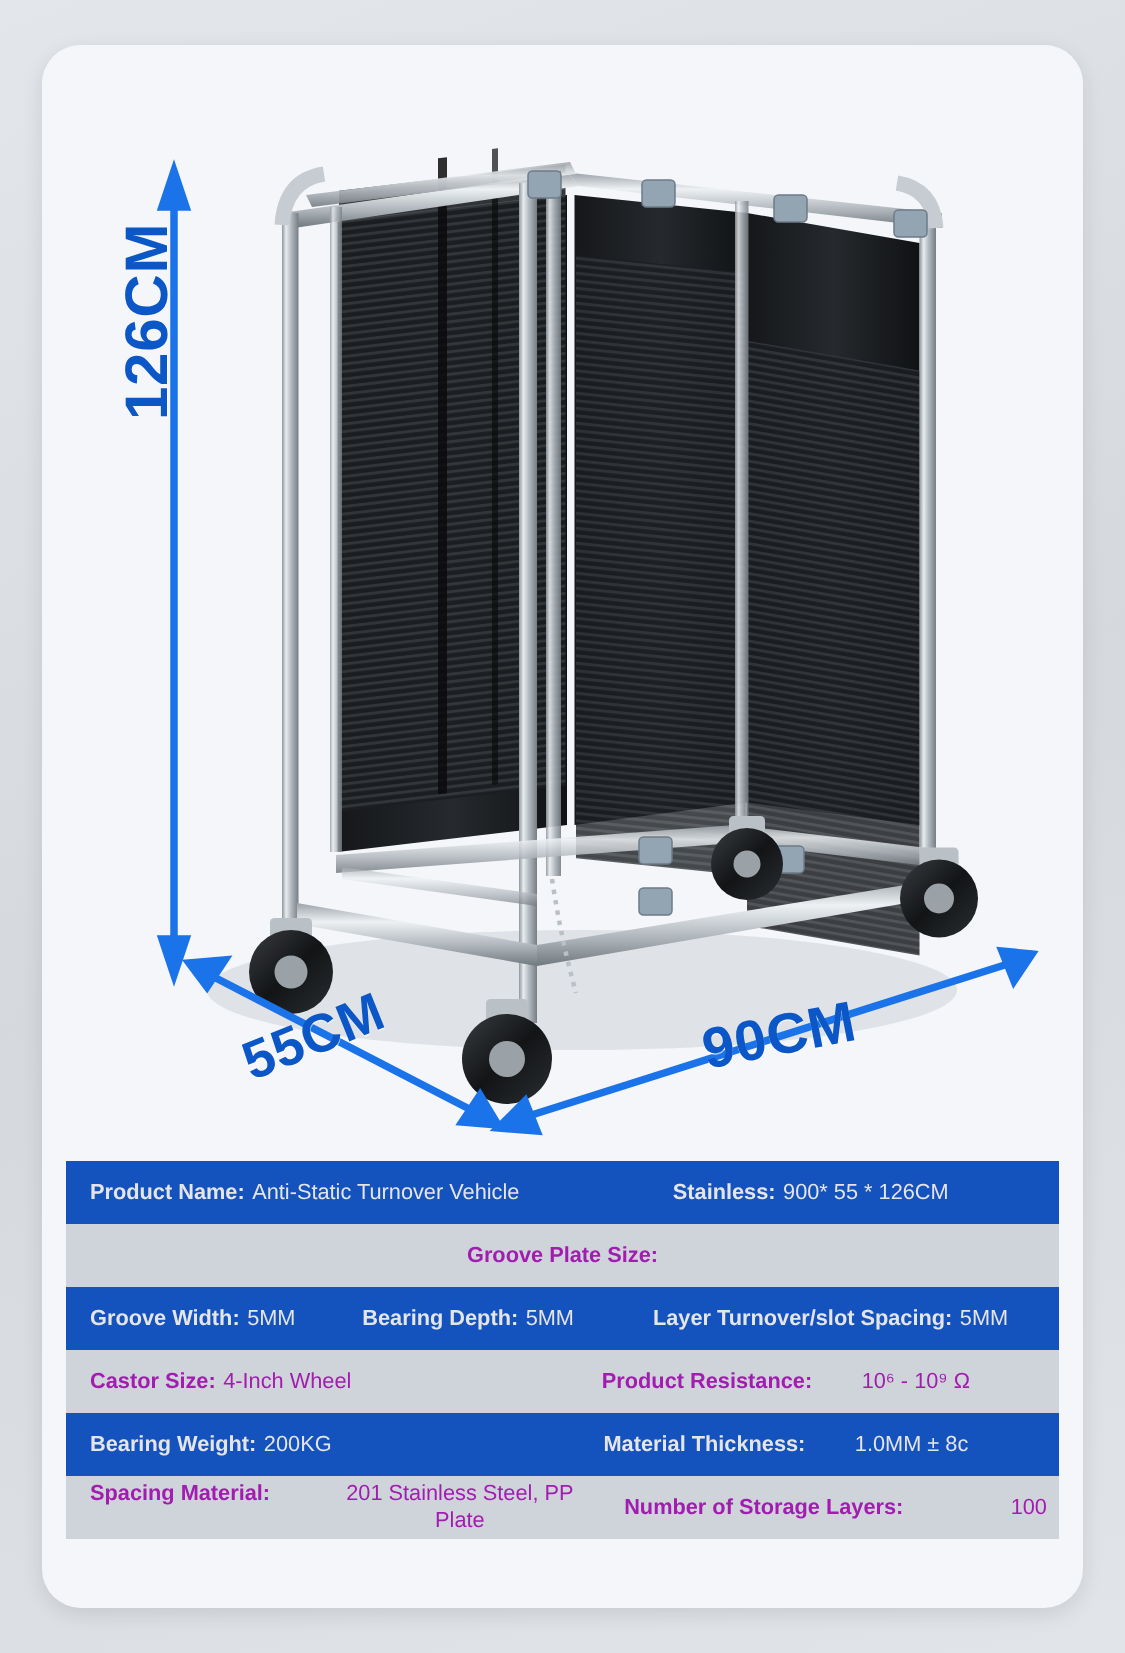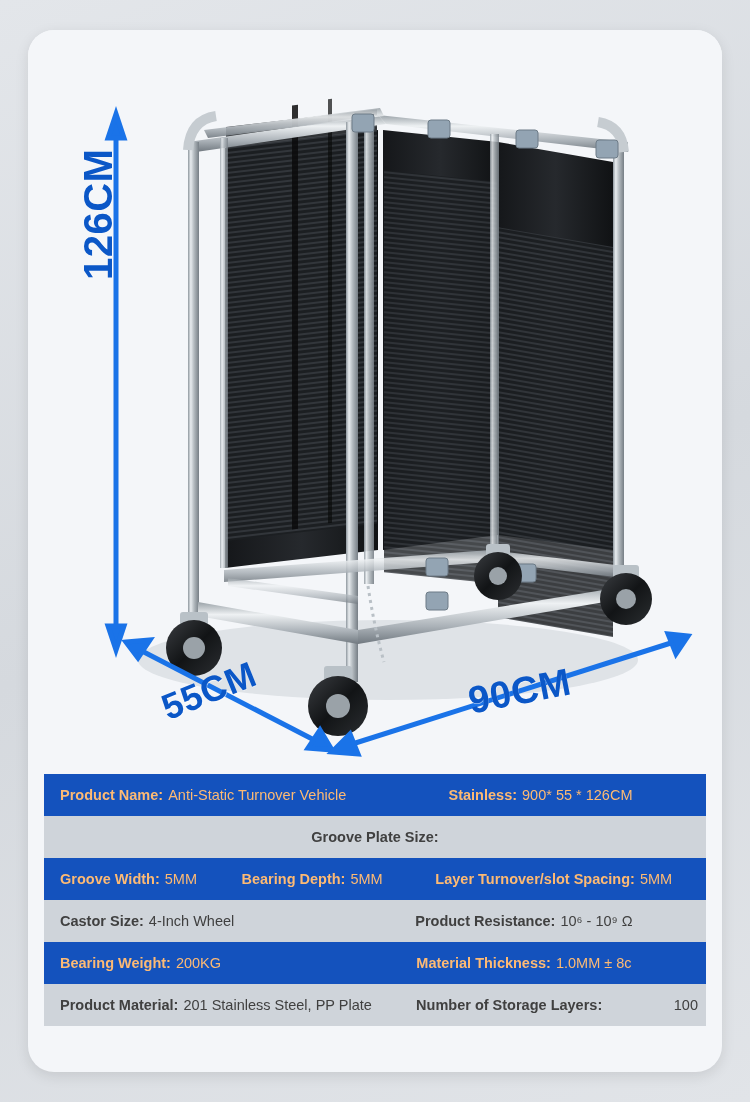--- a/index.html
+++ b/index.html
@@ -57,38 +57,38 @@
     position: absolute;
     left: 16px; top: 744px;
     width: 662px;
   }
   .row {
     display: flex;
     align-items: center;
     min-height: 42px;
     padding: 2px 0;
   }
-  .row.blue { background: #1452bd; color: #fdba74; }
-  .row.grey { background: #cfd4da; color: #404040; }
+  .row.blue { background: #1452bd; color: #e5e5e5; }
+  .row.grey { background: #cfd4da; color: #a21caf; }
   .cell {
     display: flex;
     align-items: baseline;
     justify-content: center;
     padding: 0 8px;
     font-size: 14.5px;
     line-height: 1.25;
     text-align: center;
   }
   .cell.left  { justify-content: flex-start; padding-left: 16px; }
   .k { font-weight: bold; white-space: nowrap; }
   .v { margin-left: 5px; font-weight: normal; }
   .c50 { flex: 0 0 50%; }
   .c100 { flex: 0 0 100%; justify-content: center; }
   .c45 { flex: 0 0 45%; justify-content: space-between; }
-  .c55 { flex: 0 0 55%; }
+  .c55 { flex: 0 0 55%; gap: 28px; }
 </style>
 </head>
 <body>
 
 <div class="page">
   <div class="card">
 
     <div class="photo">
       <svg class="cart" viewBox="0 0 694 742" xmlns="http://www.w3.org/2000/svg">
         <defs>
@@ -269,21 +269,21 @@
           <span class="v">200KG</span>
         </div>
         <div class="cell c55">
           <span class="k">Material Thickness:</span>
           <span class="v">1.0MM ± 8c</span>
         </div>
       </div>
 
       <div class="row grey">
         <div class="cell left c55">
-          <span class="k">Product Material:</span>
+          <span class="k">Spacing Material:</span>
           <span class="v">201 Stainless Steel, PP Plate</span>
         </div>
         <div class="cell c45">
           <span class="k">Number of Storage Layers:</span>
           <span class="v">100</span>
         </div>
       </div>
 
     </div>
   </div>

